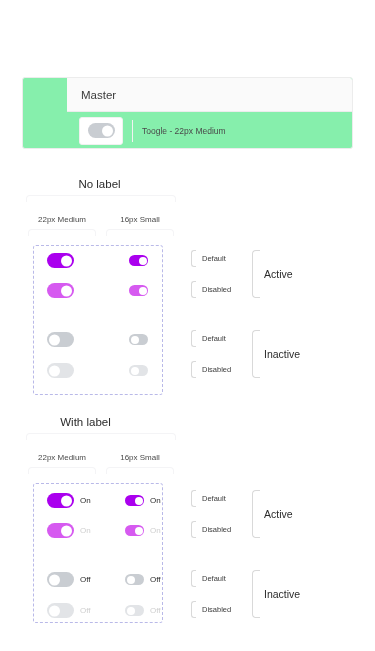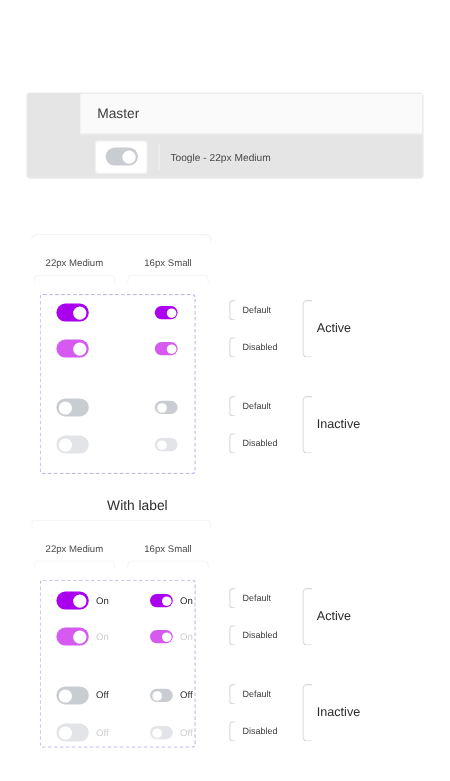--- a/index.html
+++ b/index.html
@@ -17,21 +17,21 @@
     position: absolute; left: 22px; top: 20px;
     font-size: 25px; font-weight: bold; letter-spacing: -0.2px;
     color: #111111;
   }
 
   
   .master-card {
     position: absolute; left: 22px; top: 77px;
     width: 331px; height: 72px;
     border: 1px solid #ececec; border-radius: 3px;
-    background: #e5e5e5; overflow: hidden; padding-left: 44px;
+    background: #86efac; overflow: hidden; padding-left: 44px;
   }
   .master-head {
     height: 34px; background: #fafafa;
     border-bottom: 1px solid #ececec;
     display: flex; align-items: center; padding-left: 14px;
   }
   .master-head-title { font-size: 11.5px; color: #3c3c3c; }
   .master-body { display: flex; align-items: center; height: 37px; padding-left: 12px; }
   .master-cell { display: flex; align-items: center; }
   .master-swatch {
@@ -128,20 +128,21 @@
         <span class="master-divider"></span>
         <span class="master-label">Toogle - 22px Medium</span>
       </div>
 
       <span class="master-gap"></span>
 
 
     </div>
   </div>
 
+  <div class="section-title" style="left:22px; top:178px; width:155px;">No label</div>
   <div class="bracket-h" style="left:26px; top:195px; width:150px;"></div>
 
   <div class="col-head" style="left:26px; top:215px; width:72px;">22px Medium</div>
   <div class="col-head" style="left:104px; top:215px; width:72px;">16px Small</div>
   <div class="bracket-h" style="left:28px; top:229px; width:68px;"></div>
   <div class="bracket-h" style="left:106px; top:229px; width:68px;"></div>
 
   <div class="dashed-frame" style="left:33px; top:245px; width:130px; height:150px;"></div>
 
   <div class="tgl-cell" style="left:47px; top:253px;">
@@ -201,21 +202,21 @@
     <span class="ann-small-bracket"></span>
     <span class="ann-label">Default</span>
   </div>
   <div class="ann-row" style="left:191px; top:361px;">
     <span class="ann-small-bracket"></span>
     <span class="ann-label">Disabled</span>
   </div>
   <div class="ann-big-bracket" style="left:252px; top:330px; height:48px;"></div>
   <div class="ann-big-label" style="left:264px; top:348px;">Inactive</div>
 
-  <div class="section-title" style="left:37px; top:416px; width:155px;">With label</div>
+  <div class="section-title" style="left:8px; top:416px; width:155px;">With label</div>
   <div class="bracket-h" style="left:26px; top:433px; width:150px;"></div>
 
   <div class="col-head" style="left:26px; top:453px; width:72px;">22px Medium</div>
   <div class="col-head" style="left:104px; top:453px; width:72px;">16px Small</div>
   <div class="bracket-h" style="left:28px; top:467px; width:68px;"></div>
   <div class="bracket-h" style="left:106px; top:467px; width:68px;"></div>
 
   <div class="dashed-frame" style="left:33px; top:483px; width:130px; height:140px;"></div>
 
   <div class="tgl-cell" style="left:47px; top:493px;">

